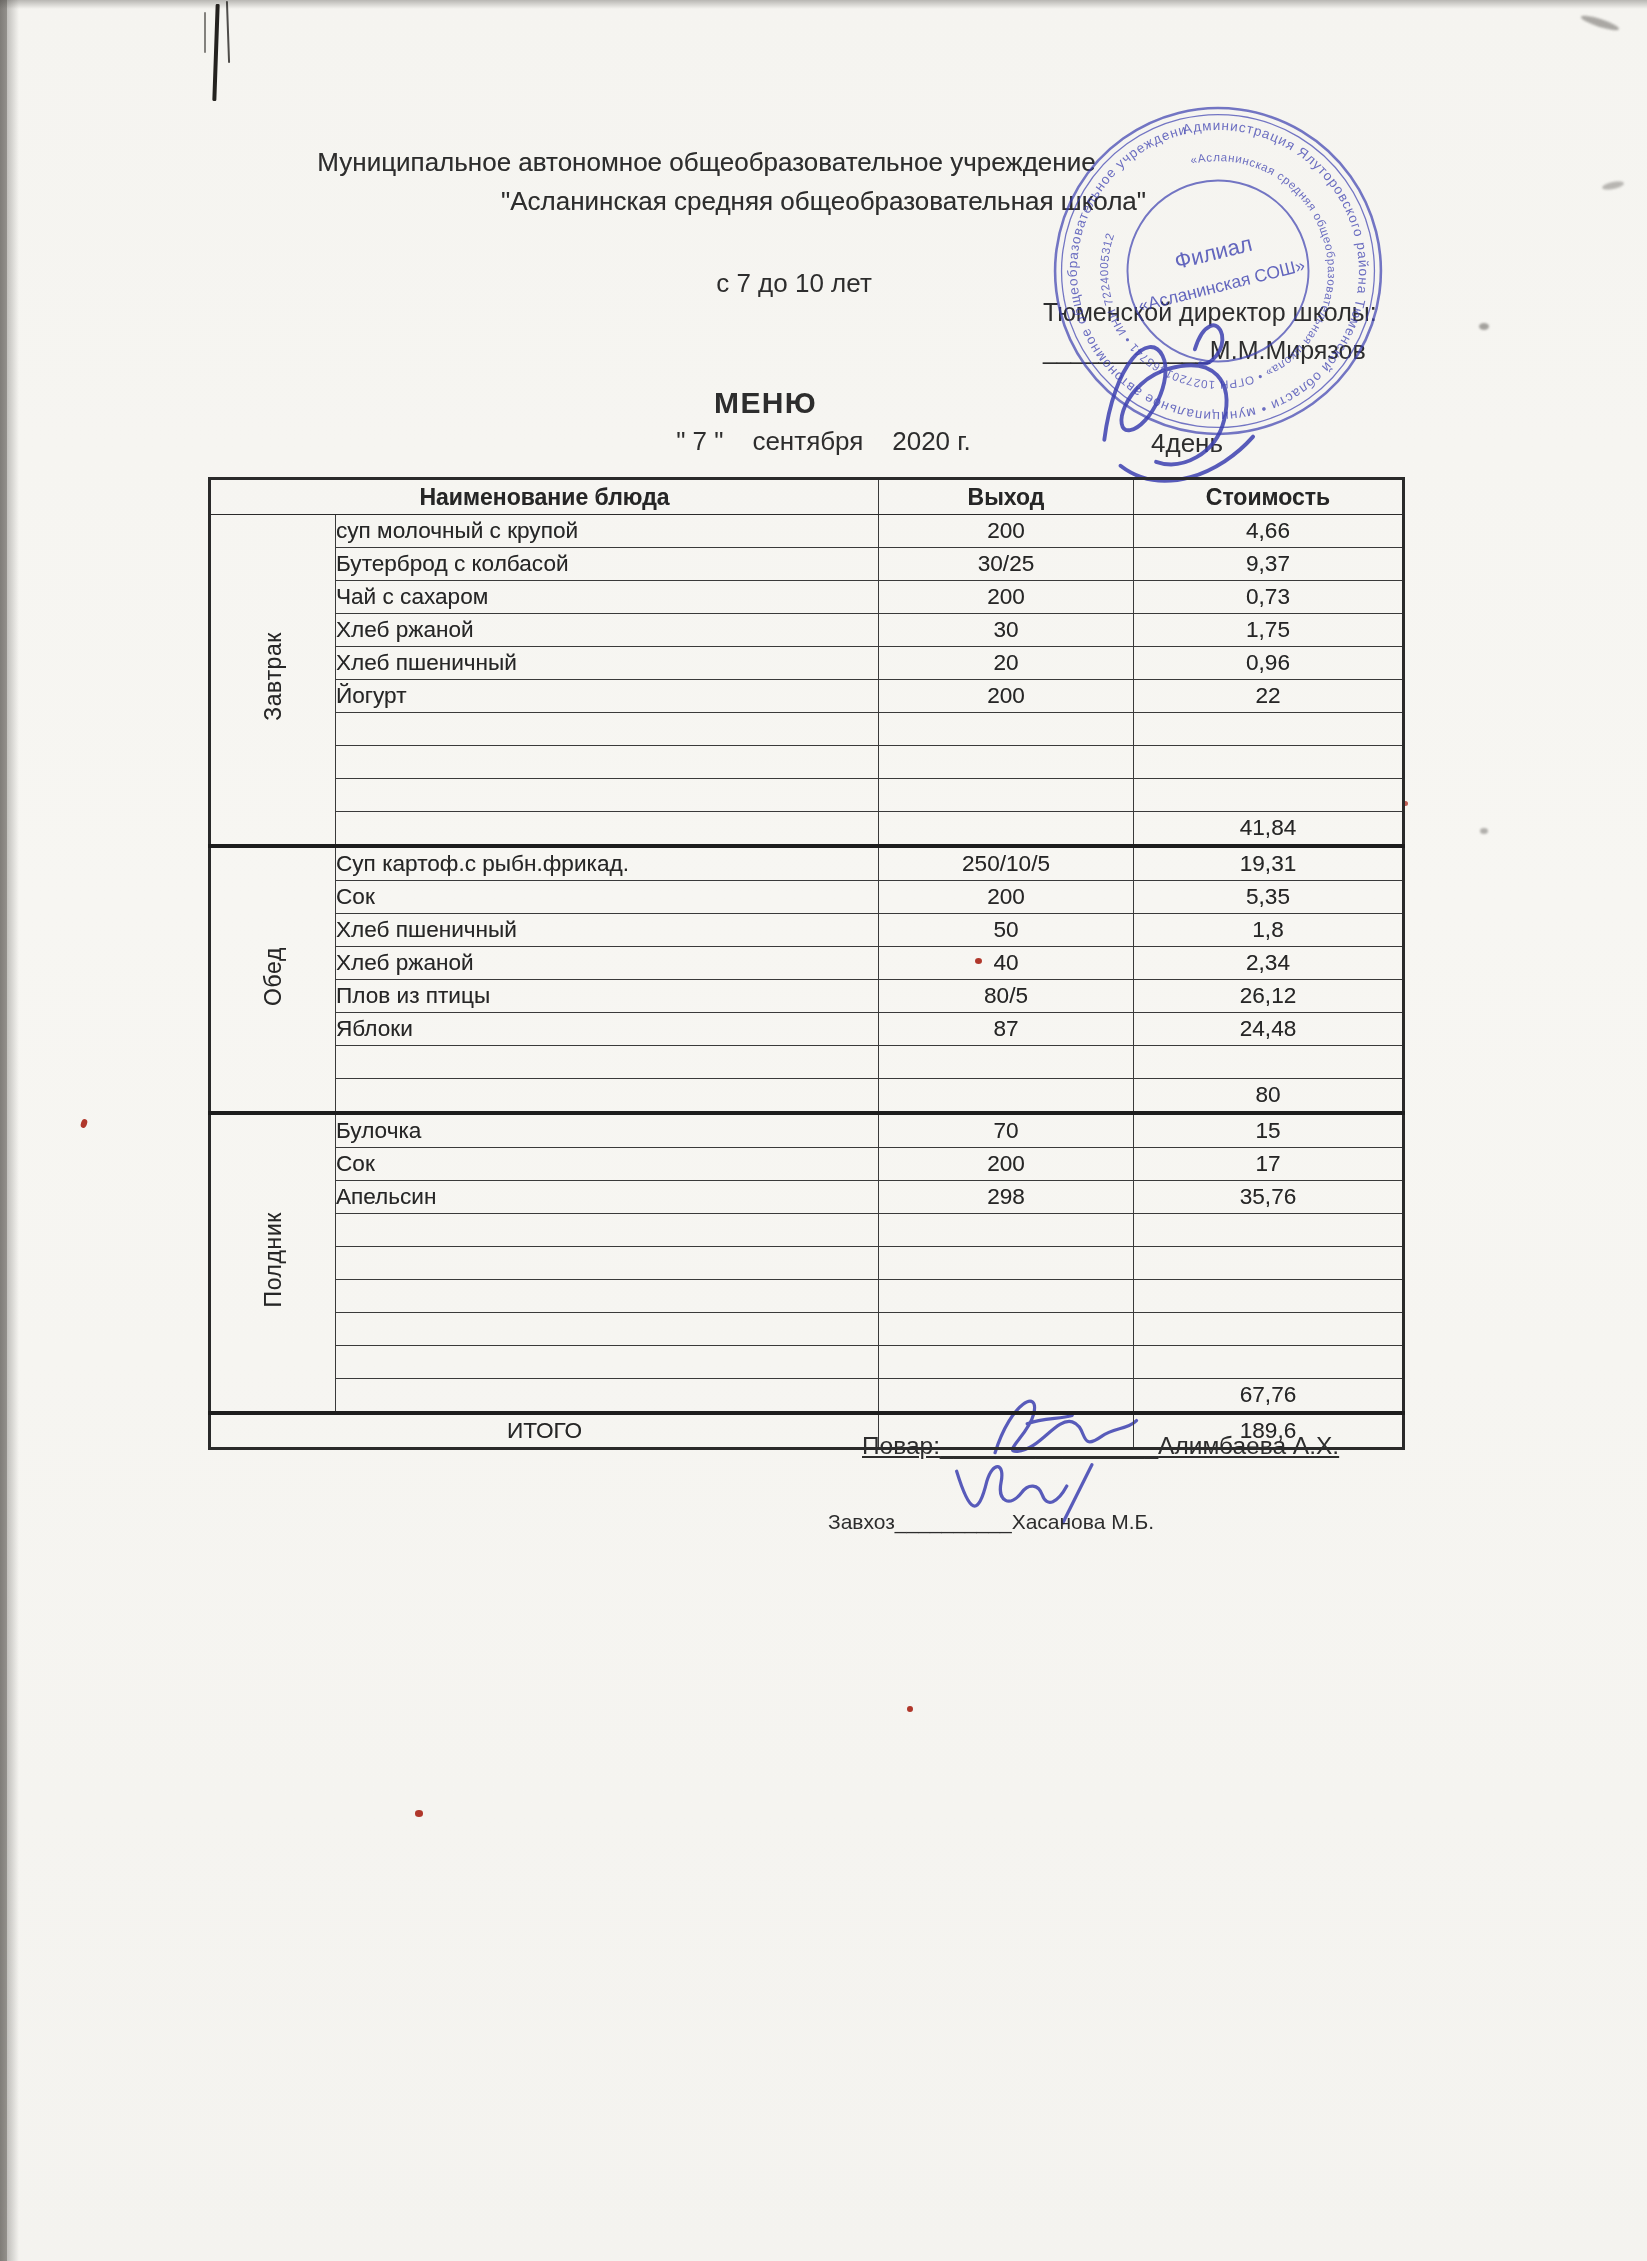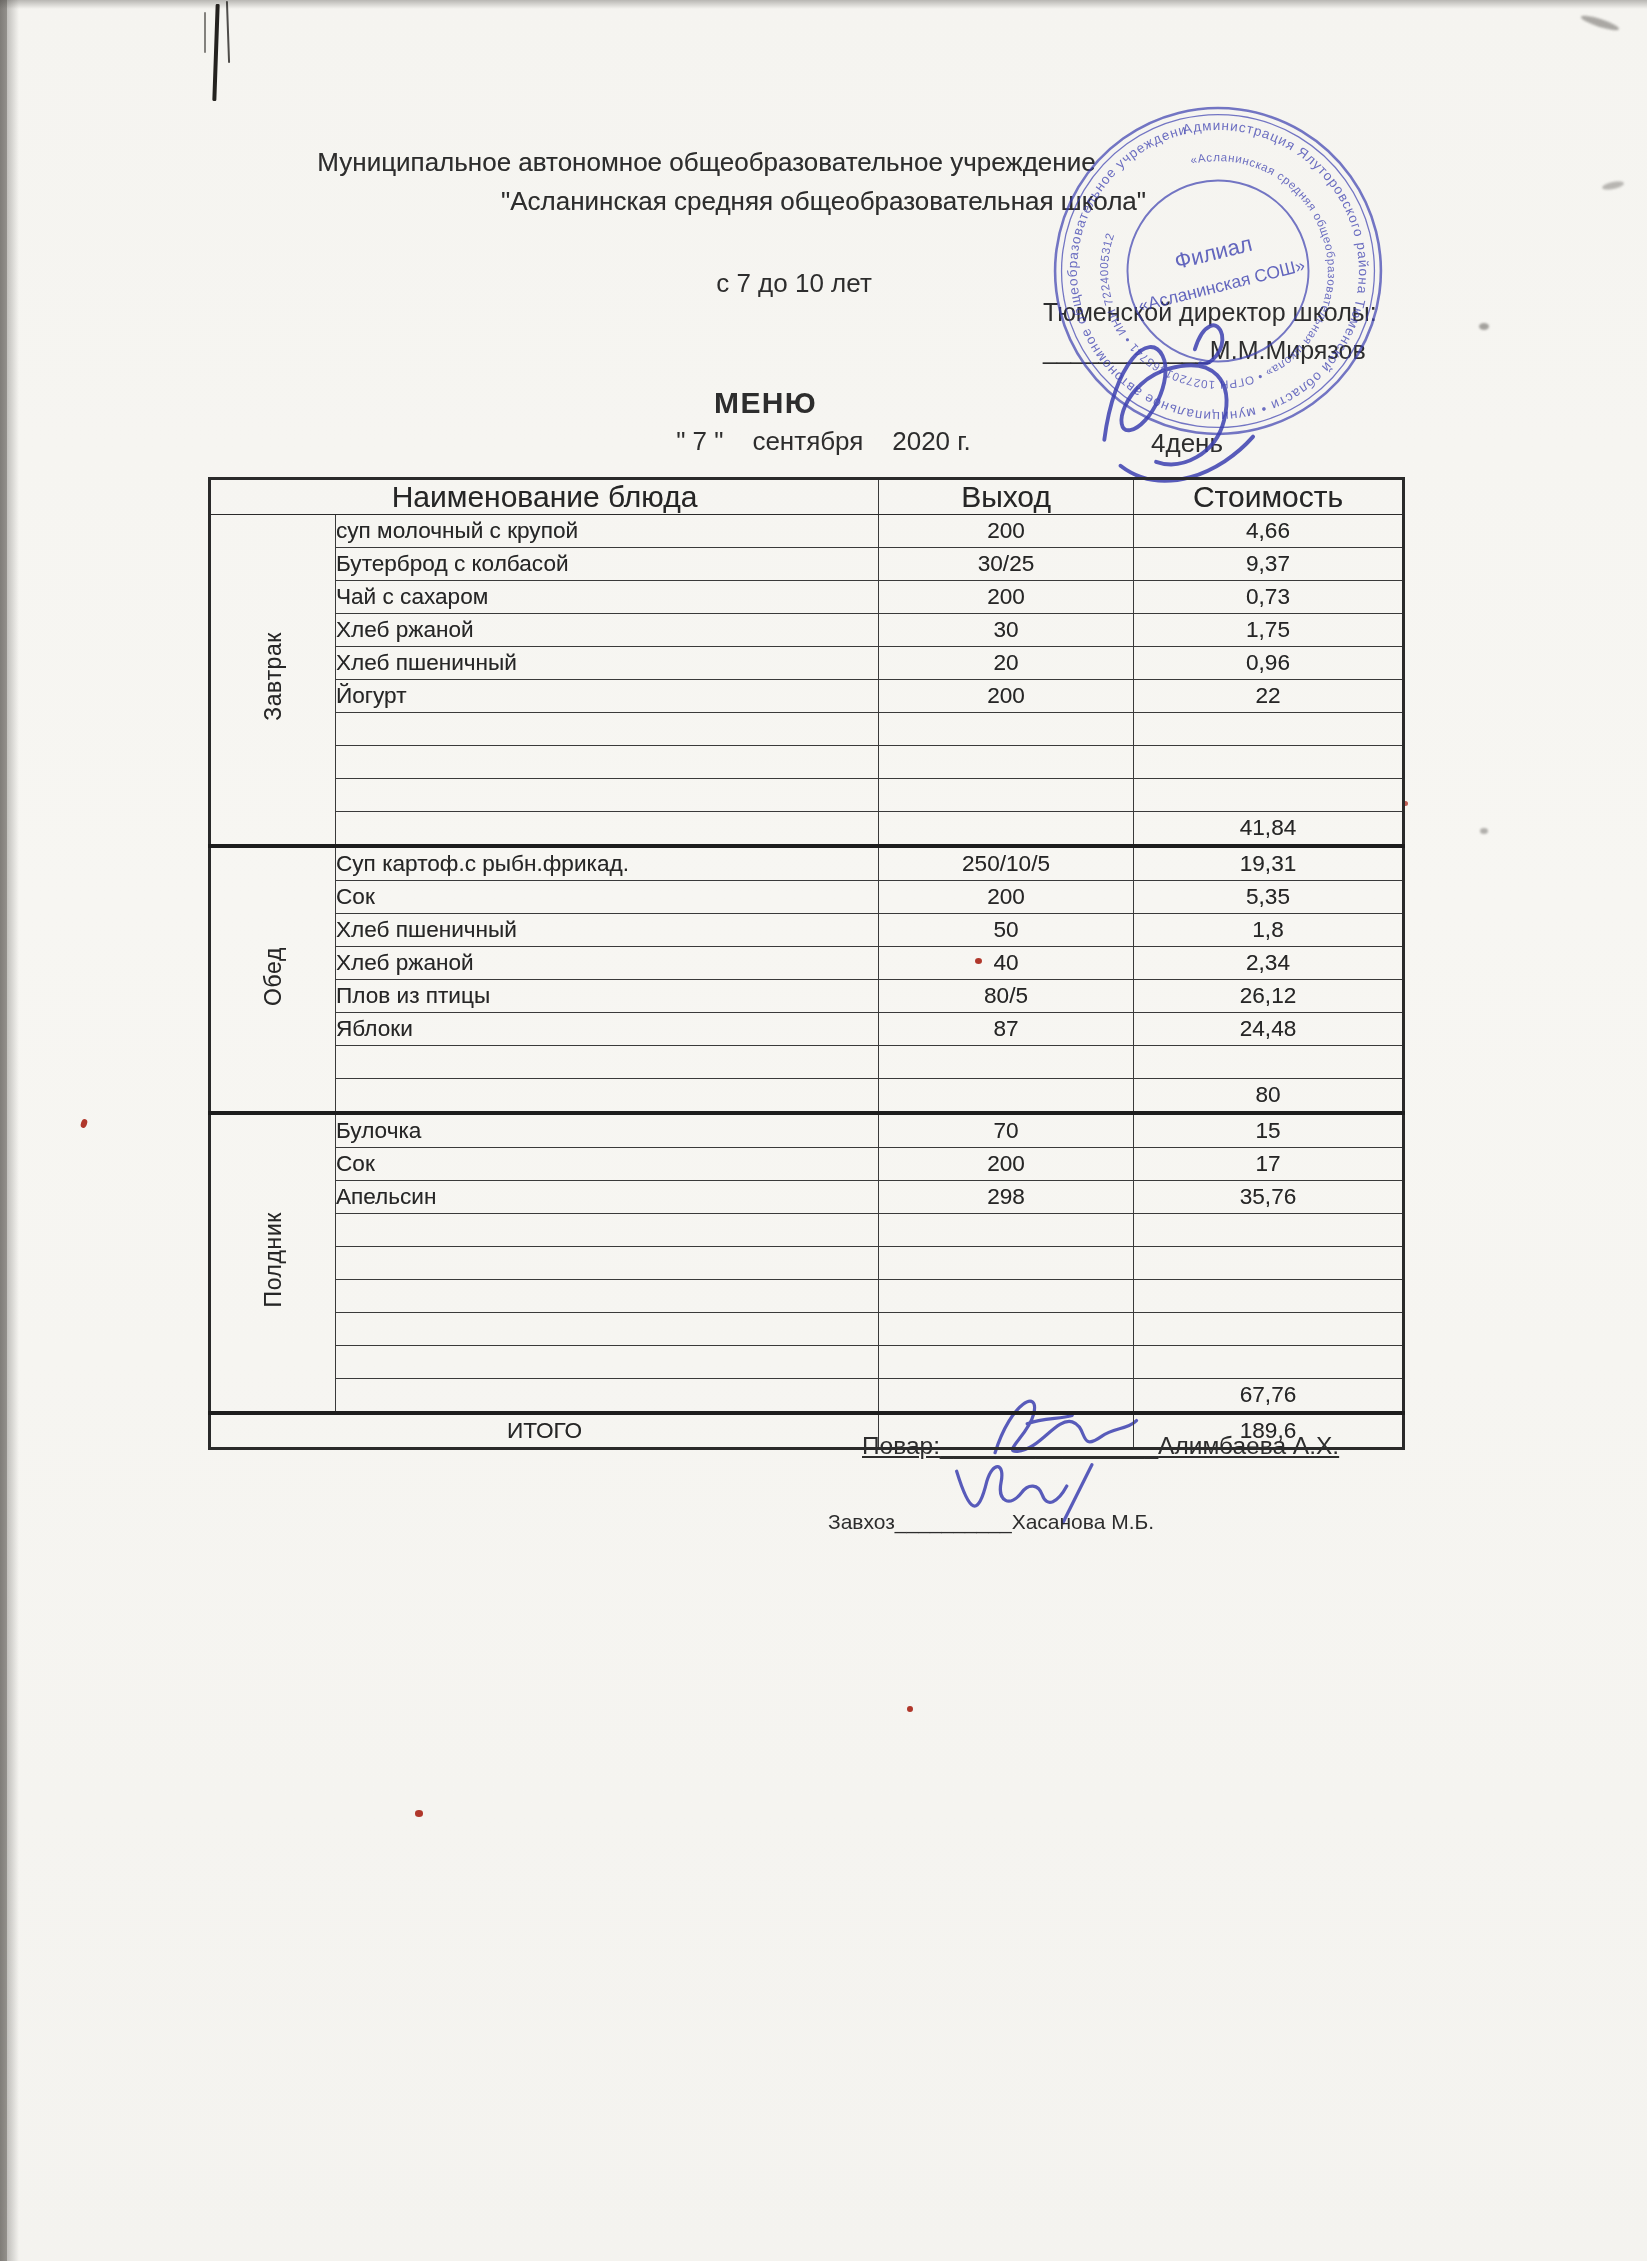--- a/index.html
+++ b/index.html
@@ -42,21 +42,21 @@
     font-size:30px;font-weight:bold;letter-spacing:1.3px;}
   .dateline{position:absolute;left:0;top:426px;width:1647px;text-align:center;font-size:26px;}
   .daylabel{position:absolute;left:1151px;top:428px;font-size:26px;}
   
   .table-wrap{position:absolute;left:208px;top:477px;width:1196px;}
   table.menu{border-collapse:collapse;table-layout:fixed;width:100%;
     font-size:22.6px;color:#262626;}
   table.menu td,table.menu th{border:1.3px solid #3a3a3a;height:32px;padding:0;
     overflow:hidden;font-weight:normal;text-shadow:0 0 0.6px rgba(0,0,0,.25);}
   table.menu{border:3.2px solid #2a2a2a;}
-  tr.hdr th{height:34px;border-bottom:1.9px solid #2a2a2a;font-size:30px;}
+  tr.hdr th{height:34px;border-bottom:1.9px solid #2a2a2a;font-size:23px;font-weight:bold;}
   td.sec{text-align:center;vertical-align:middle;}
   .vert{writing-mode:vertical-rl;transform:rotate(180deg);display:inline-block;
     font-size:23px;letter-spacing:0.6px;}
   td.dish{padding-left:9px;text-align:left;}
   td.num{text-align:center;}
   tr.thick td{border-top:4.5px solid #1d1d1d;}
   .bold{font-weight:bold;}
   
   .cook-line{position:absolute;left:862px;top:1432px;font-size:24.5px;text-decoration:underline;}
   .steward-line{position:absolute;left:828px;top:1510px;font-size:21px;text-align:right;}

